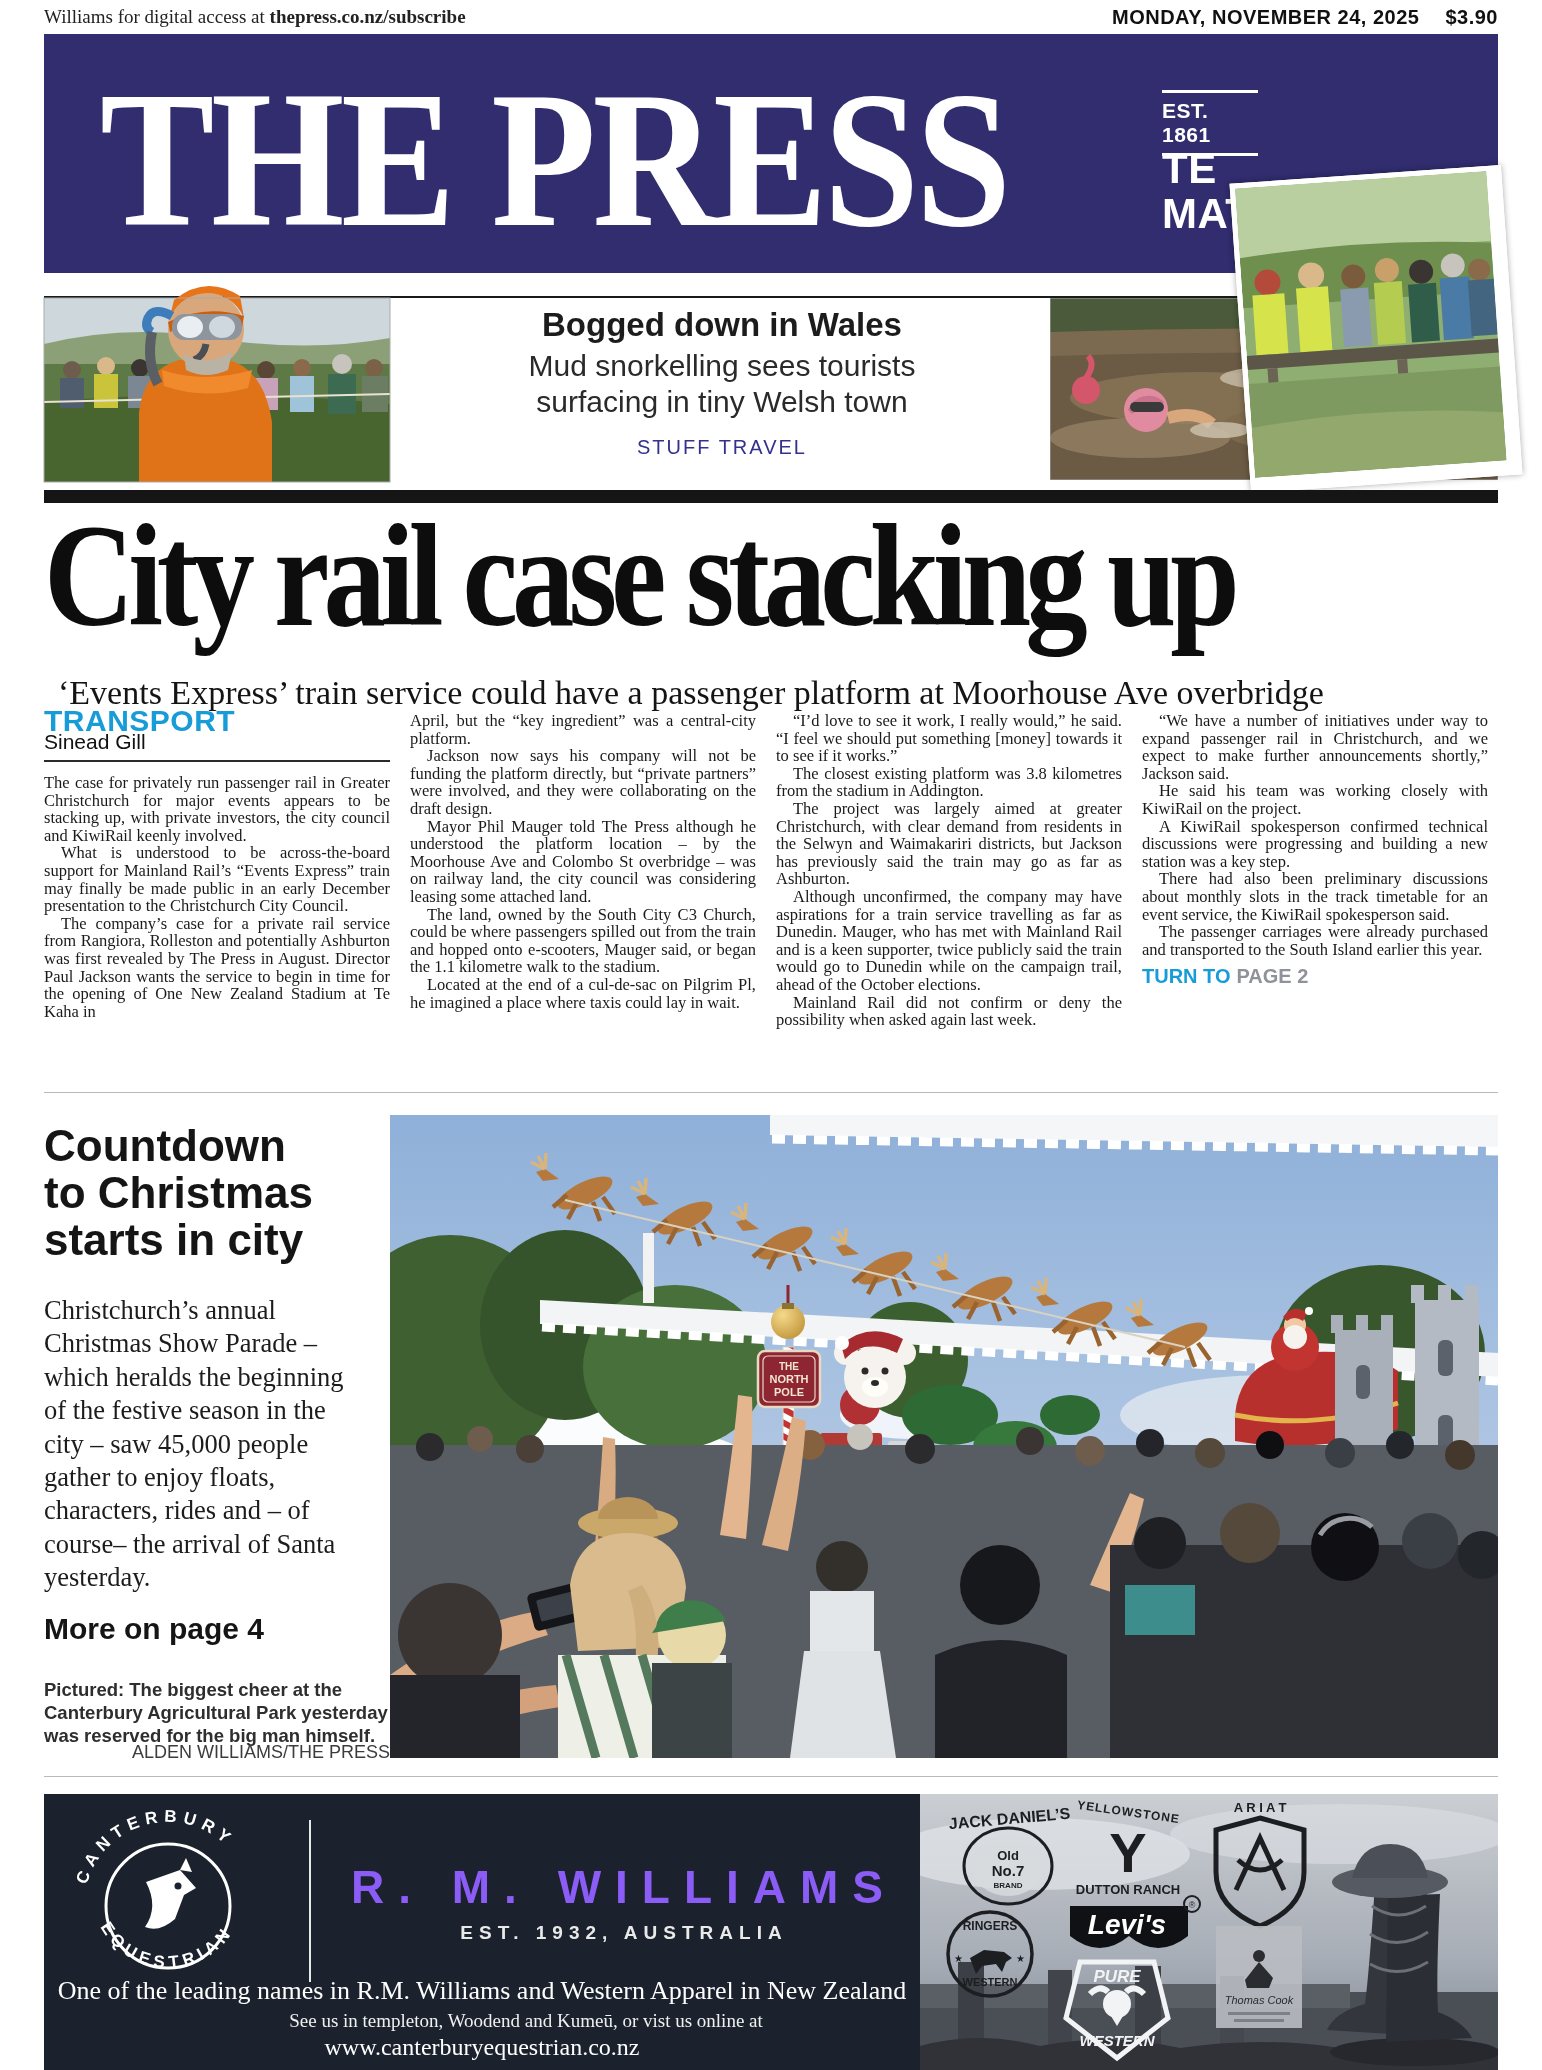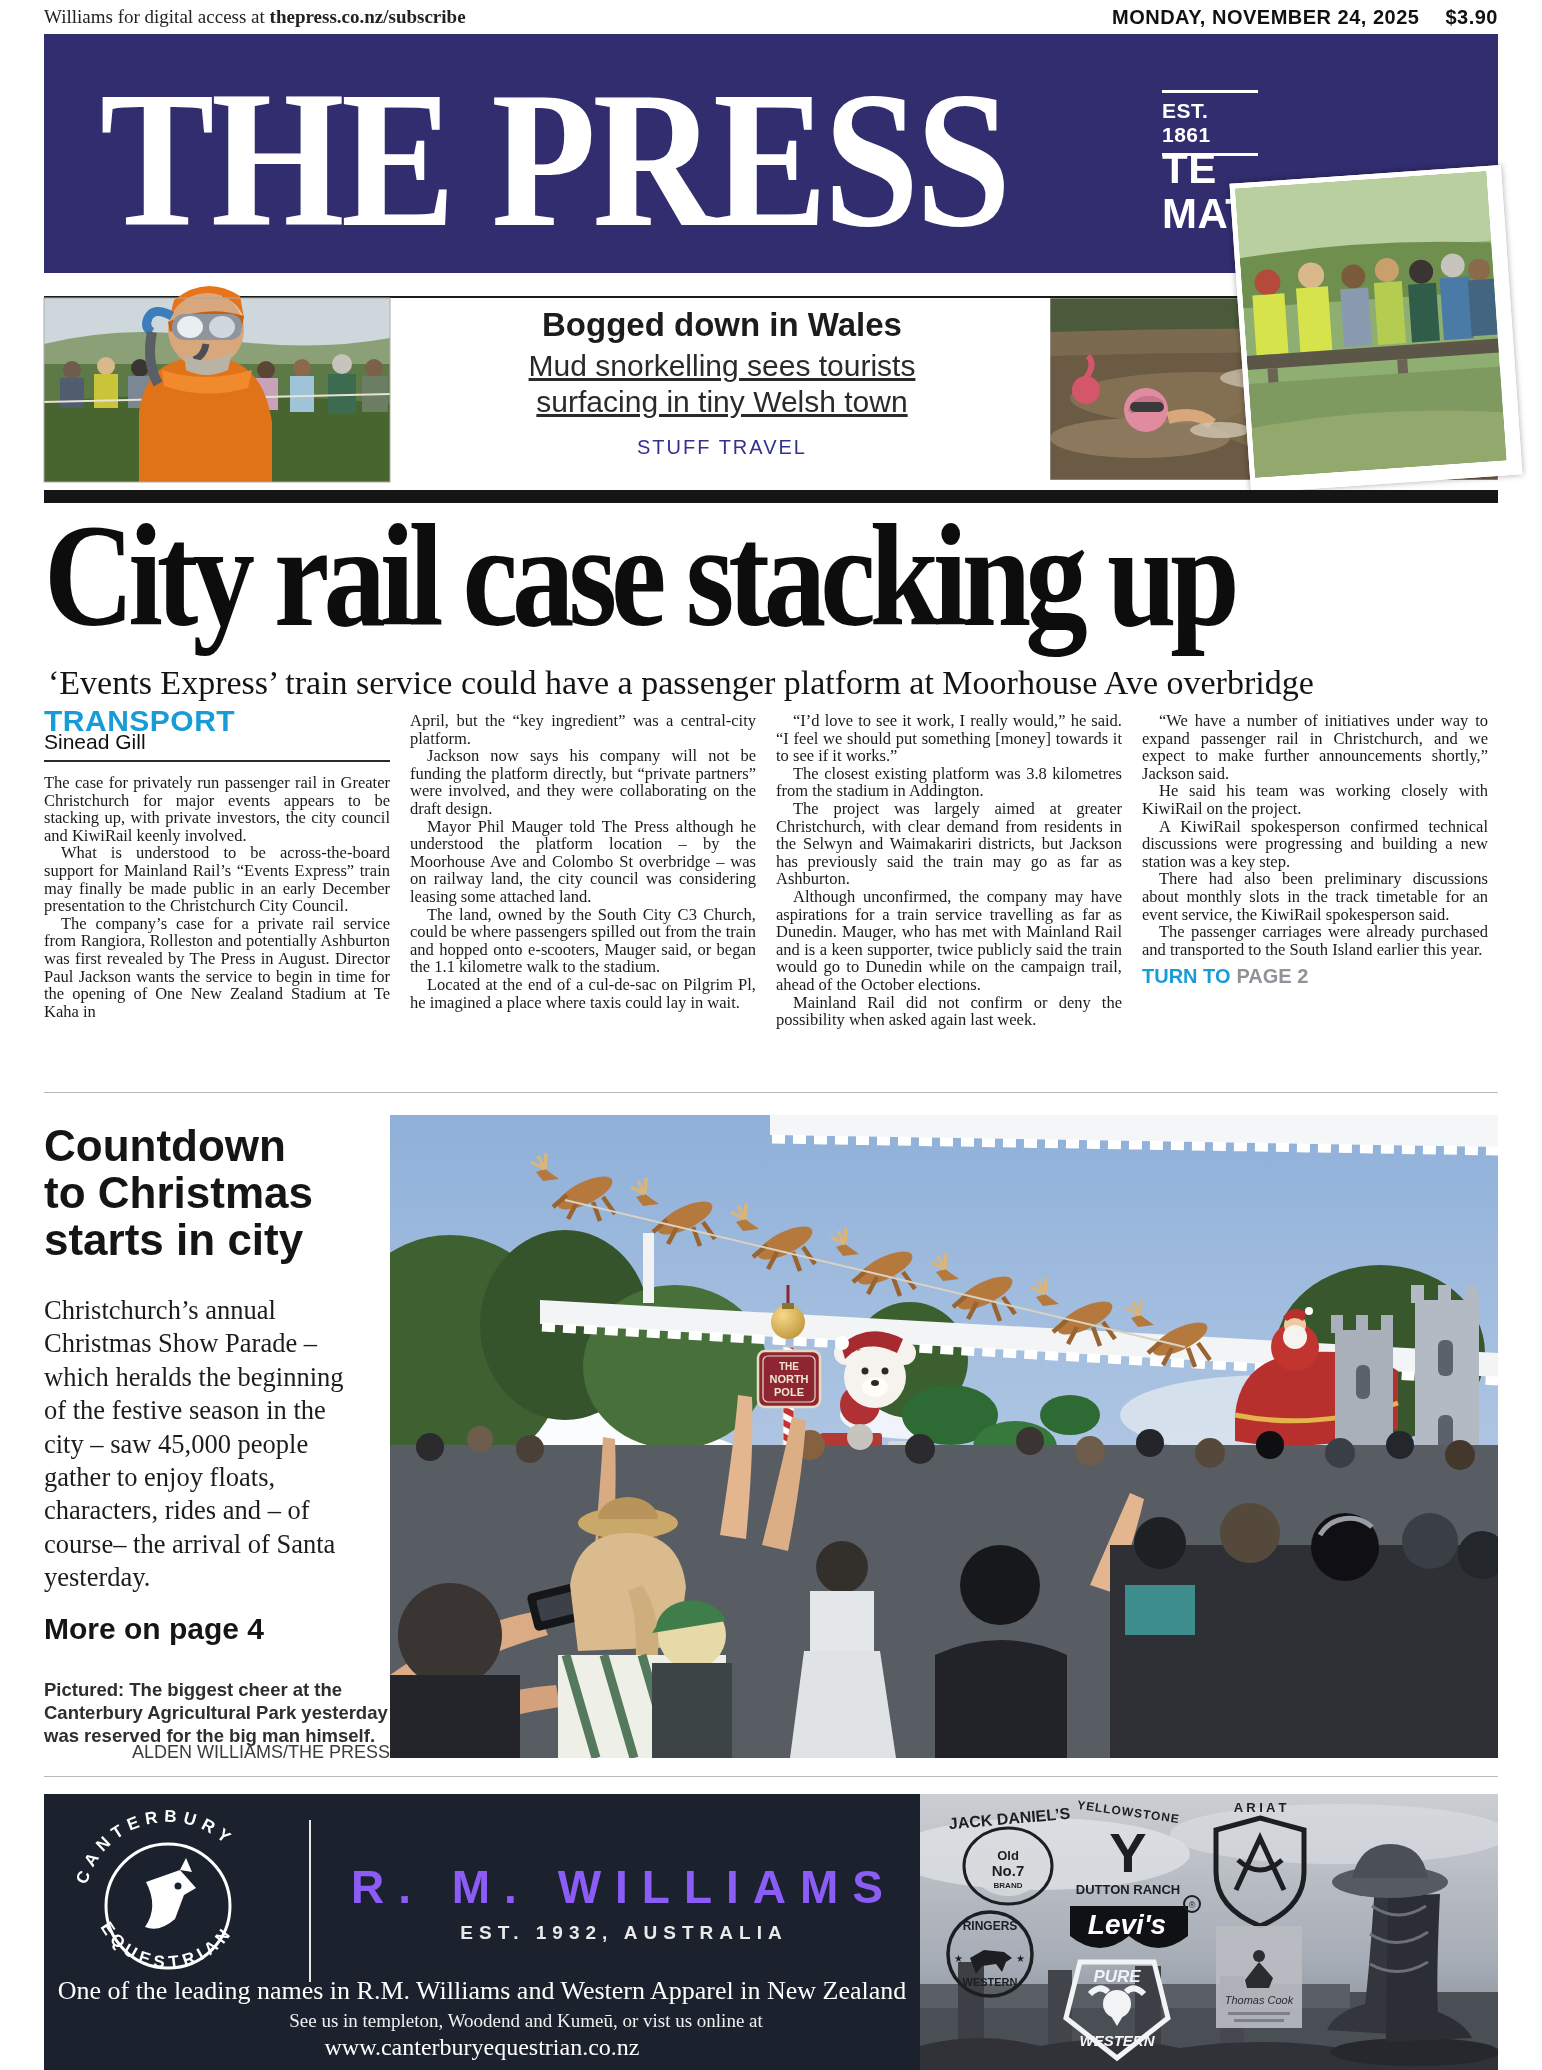--- a/index.html
+++ b/index.html
@@ -21,21 +21,21 @@
   .mast-est{position:absolute;left:1118px;top:52px;width:96px;text-align:left;color:#fff;}
   .mast-est .r{height:3px;background:#fff;margin:4px 0;}
   .mast-est .t{font-weight:700;font-size:21px;letter-spacing:.5px;padding:2px 0;}
   .mast-maori{position:absolute;left:1118px;top:112px;color:#fff;font-weight:700;font-size:42px;line-height:45px;letter-spacing:.5px;}
 
   
   .teaser{left:44px;top:296px;width:1454px;height:184px;background:#fff;border-top:2px solid #1a1a1a;}
   .teaser-photo-left{position:absolute;left:0px;top:-46px;width:346px;height:230px;overflow:visible;}
   .teaser-center{position:absolute;left:350px;top:8px;width:656px;text-align:center;}
   .teaser-h{font-weight:700;font-size:33px;color:#1c1c1c;}
-  .teaser-s{font-size:30px;line-height:36px;color:#2a2a2a;margin-top:4px;text-decoration:underline;}
+  .teaser-s{font-size:30px;line-height:36px;color:#2a2a2a;margin-top:4px;}
   .teaser-brand{font-weight:400;font-size:20px;letter-spacing:2px;color:#34318e;margin-top:16px;}
   .teaser-photo-right{position:absolute;left:1006px;top:0px;width:448px;height:182px;overflow:hidden;}
   .tilted-photo{position:absolute;left:1196px;top:-124px;width:262px;height:300px;background:#fff;
                 border:5px solid #fff;transform:rotate(-4deg);box-shadow:0 0 6px rgba(0,0,0,.35);overflow:hidden;}
 
   .rule-thick{left:44px;top:490px;width:1454px;height:13px;background:#151515;}
 
   
   .headline{left:44px;top:500px;width:1600px;font-family:"Liberation Serif",serif;font-weight:700;
             font-size:146px;line-height:152px;letter-spacing:-7px;color:#0d0d0d;white-space:nowrap;
@@ -206,21 +206,21 @@
         <rect x="150" y="182" width="10" height="60" fill="#6b6454"></rect>
         <rect x="0" y="196" width="252" height="94" fill="#7f9a60"></rect>
         <path d="M0,240 Q126,226 252,242 L252,290 L0,290 Z" fill="#93a86c"></path>
       </svg>
     </div>
   </section>
 
   <div class="abs rule-thick"></div>
 
   <h1 class="abs headline" style="margin:0;">City rail case stacking up</h1>
-  <h2 class="abs subhead" style="margin:4px;font-weight:400;">‘Events Express’ train service could have a passenger platform at Moorhouse Ave overbridge</h2>
+  <h2 class="abs subhead" style="margin:14px;font-weight:400;">‘Events Express’ train service could have a passenger platform at Moorhouse Ave overbridge</h2>
 
   <div class="abs kicker">TRANSPORT</div>
   <div class="abs byline">Sinead Gill</div>
   <div class="abs kicker-rule"></div>
 
   <div class="abs col c1">
     <p>The case for privately run passenger rail in Greater Christchurch for major events appears to be stacking up, with private investors, the city council and KiwiRail keenly involved.</p>
     <p class="ind">What is understood to be across-the-board support for Mainland Rail’s “Events Express” train may finally be made public in an early December presentation to the Christchurch City Council.</p>
     <p class="ind">The company’s case for a private rail service from Rangiora, Rolleston and potentially Ashburton was first revealed by The Press in August. Director Paul Jackson wants the service to begin in time for the opening of One New Zealand Stadium at Te Kaha in</p>
   </div>

